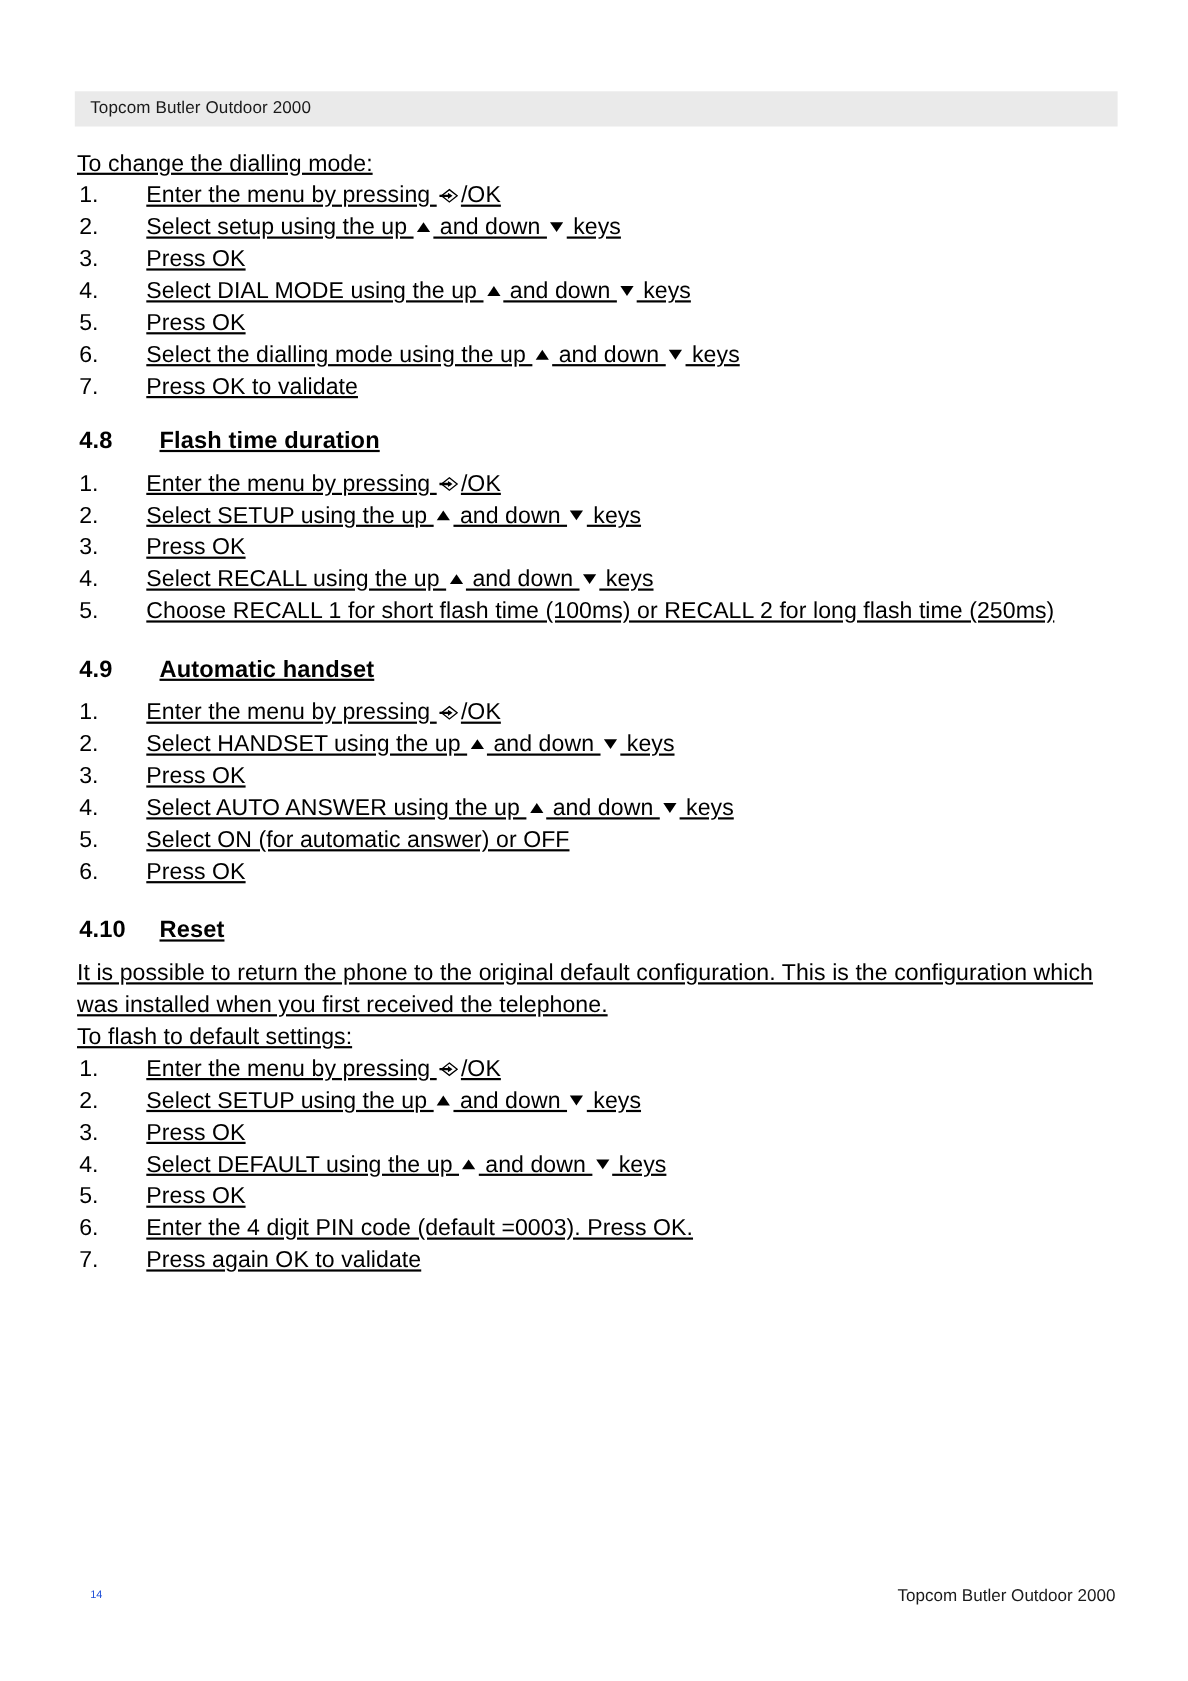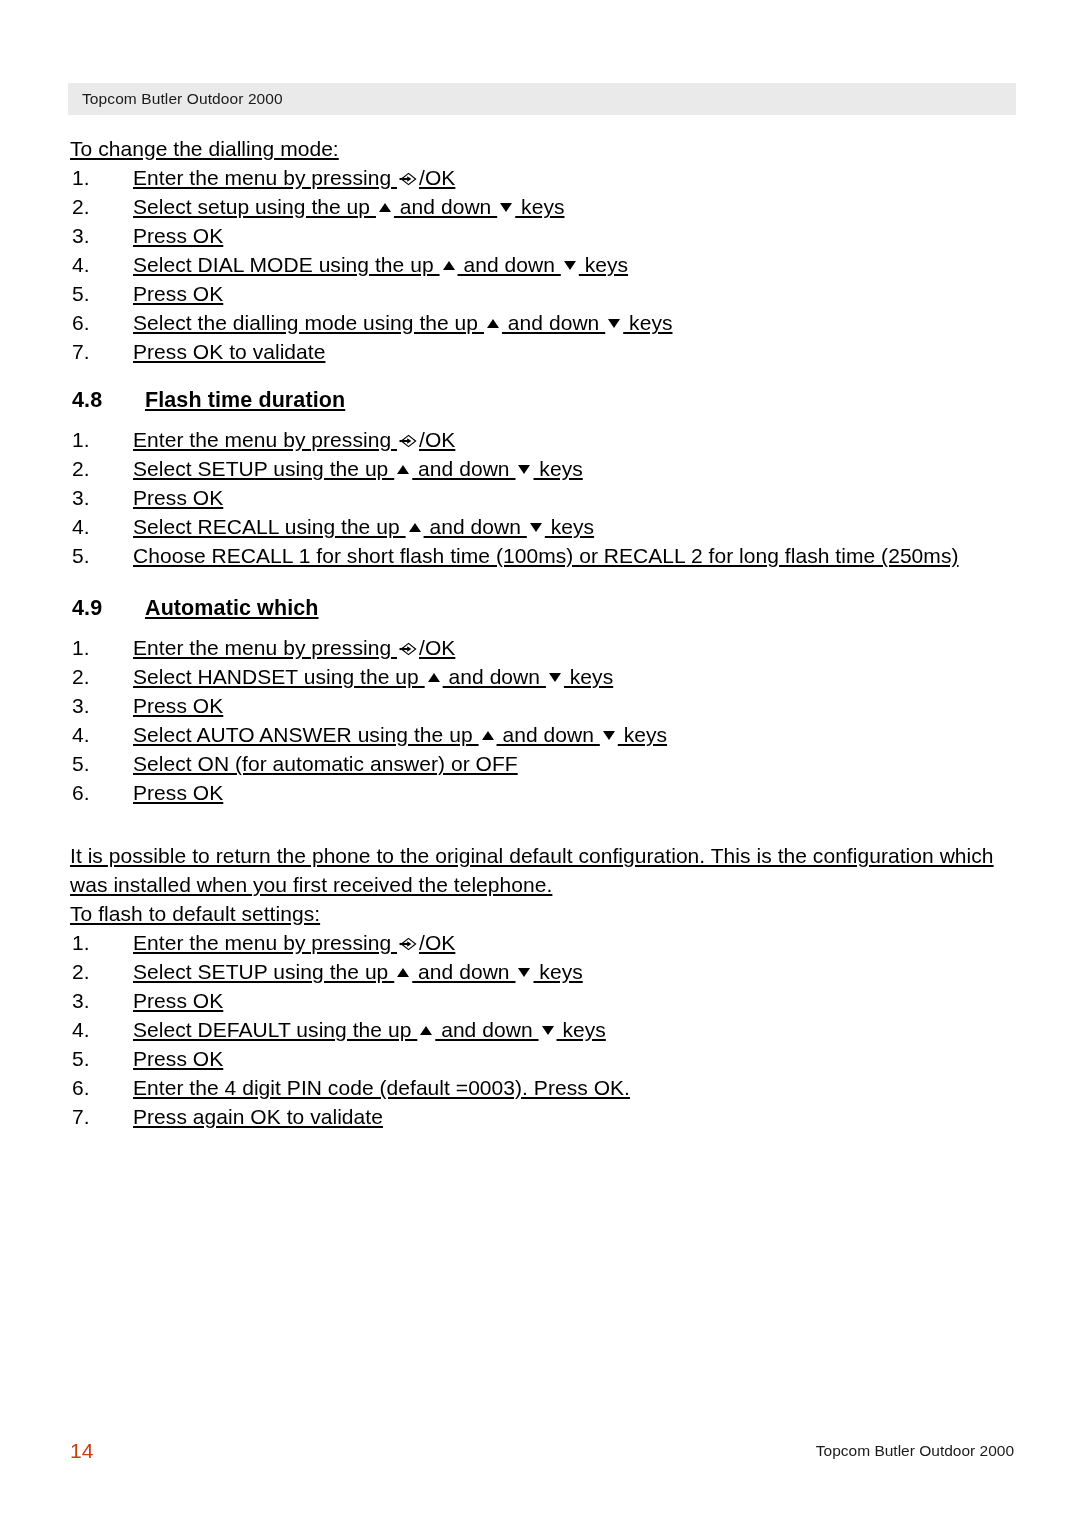--- a/index.html
+++ b/index.html
@@ -137,25 +137,25 @@
   
   .footer {
     position: absolute;
     left: 70px;
     top: 1421px;
     width: 944px;
     height: 22px;
   }
   .footer .page-num {
     position: absolute;
-    left: 0;
-    top: 0;
-    font-size: 21px;
+    left: 12px;
+    top: 0;
+    font-size: 10px;
     line-height: 20px;
-    color: #c2410c;
+    color: #1d4ed8;
   }
   .footer .footer-title {
     position: absolute;
     right: 0;
     top: 0;
     font-size: 15.5px;
     line-height: 20px;
     color: #1a1a1a;
     white-space: nowrap;
   }
@@ -199,37 +199,38 @@
                     <path d="M8.2 4.2 L12.4 7 L8.2 9.8 Z" fill="#000"></path>
                   </svg></span>/OK</span></li>
             <li><span class="num">2.</span><span>Select SETUP using the up <span class="glyph-up"></span> and down <span class="glyph-down"></span> keys</span></li>
             <li><span class="num">3.</span><span>Press OK</span></li>
             <li><span class="num">4.</span><span>Select RECALL using the up <span class="glyph-up"></span> and down <span class="glyph-down"></span> keys</span></li>
             <li><span class="num">5.</span><span>Choose RECALL 1 for short flash time (100ms) or RECALL 2 for long flash time (250ms)</span></li>
           </ol>
           <div class="gap-xl"></div>
         </div>
         <div>
-          <div class="section-heading"><span class="sec-num">4.9</span><span>Automatic which</span></div>
+          <div class="section-heading"><span class="sec-num">4.9</span><span>Automatic handset</span></div>
           <div class="gap-s"></div>
           <ol class="olist">
             <li><span class="num">1.</span><span>Enter the menu by pressing <span class="glyph-menu"><svg viewBox="0 0 19 14" width="19" height="14">
                     <path d="M9.5 1.4 L16.6 7 L9.5 12.6 L2.4 7 Z" fill="none" stroke="#000" stroke-width="1.2"></path>
                     <path d="M0.5 7 L11 7" stroke="#000" stroke-width="2.1"></path>
                     <path d="M8.2 4.2 L12.4 7 L8.2 9.8 Z" fill="#000"></path>
                   </svg></span>/OK</span></li>
             <li><span class="num">2.</span><span>Select HANDSET using the up <span class="glyph-up"></span> and down <span class="glyph-down"></span> keys</span></li>
             <li><span class="num">3.</span><span>Press OK</span></li>
             <li><span class="num">4.</span><span>Select AUTO ANSWER using the up <span class="glyph-up"></span> and down <span class="glyph-down"></span> keys</span></li>
             <li><span class="num">5.</span><span>Select ON (for automatic answer) or OFF</span></li>
             <li><span class="num">6.</span><span>Press OK</span></li>
           </ol>
           <div class="gap-xl"></div>
         </div>
         <div>
+          <div class="section-heading"><span class="sec-num">4.10</span><span>Reset</span></div>
           <div class="gap-s"></div>
           <p class="para block">It is possible to return the phone to the original default configuration. This is the configuration which was installed when you first received the telephone.</p>
           <p class="para block">To flash to default settings:</p>
           <ol class="olist">
             <li><span class="num">1.</span><span>Enter the menu by pressing <span class="glyph-menu"><svg viewBox="0 0 19 14" width="19" height="14">
                     <path d="M9.5 1.4 L16.6 7 L9.5 12.6 L2.4 7 Z" fill="none" stroke="#000" stroke-width="1.2"></path>
                     <path d="M0.5 7 L11 7" stroke="#000" stroke-width="2.1"></path>
                     <path d="M8.2 4.2 L12.4 7 L8.2 9.8 Z" fill="#000"></path>
                   </svg></span>/OK</span></li>
             <li><span class="num">2.</span><span>Select SETUP using the up <span class="glyph-up"></span> and down <span class="glyph-down"></span> keys</span></li>

